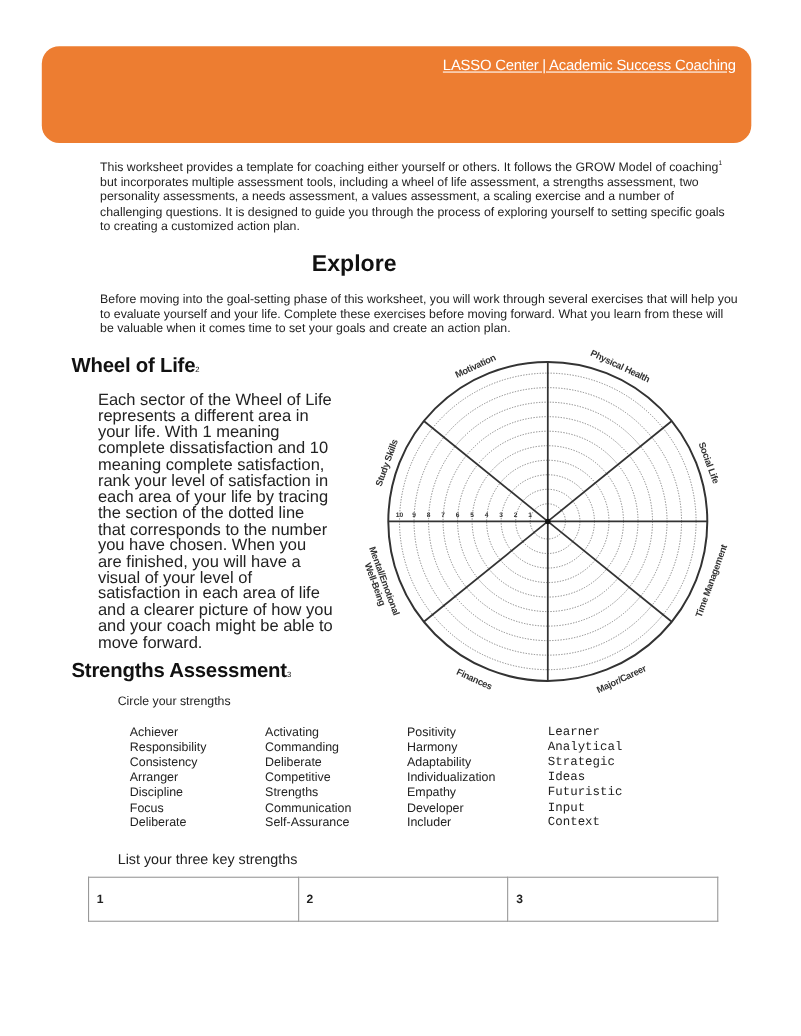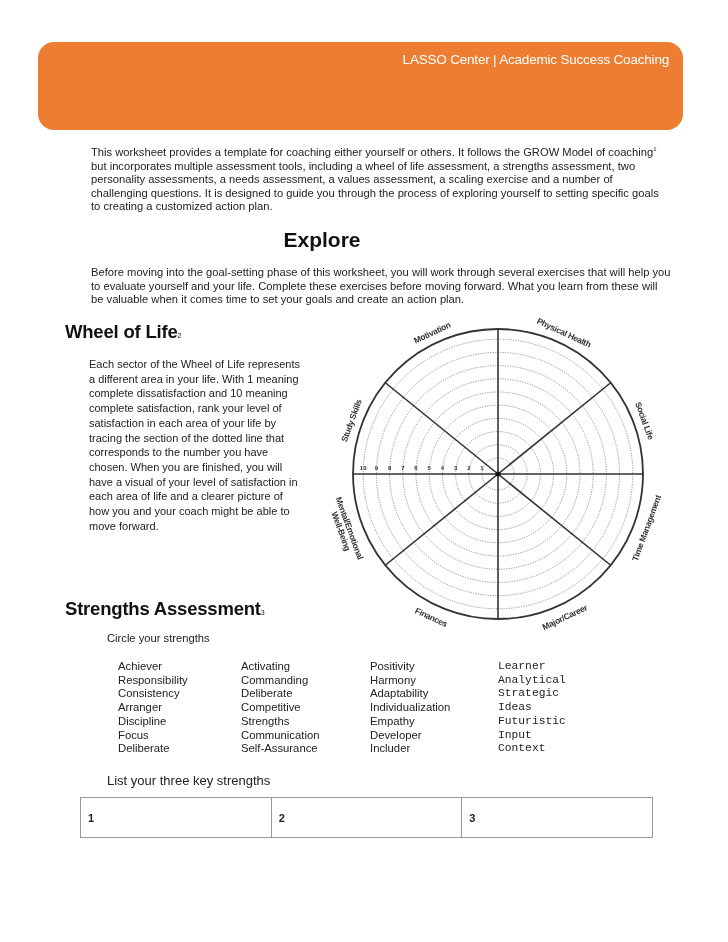--- a/index.html
+++ b/index.html
@@ -1,34 +1,34 @@
 <!DOCTYPE html>
 <html><head>
 <meta charset="utf-8">
 <style>
   html, body { margin: 0; padding: 0; background: #ffffff; }
   body { width: 728px; height: 942px; position: relative; overflow: hidden;
          font-family: "Liberation Sans", sans-serif; color: #222; }
   .banner { position: absolute; left: 38px; top: 42px; width: 645px; height: 88px;
             background: #ED7D31; border-radius: 16px; }
   .banner-org { position: absolute; right: 14px; top: 10px; color: #fff;
-                font-size: 13.5px; letter-spacing: -0.2px; }
+                font-size: 13.5px; letter-spacing: -0.2px; text-decoration: underline; }
   .banner-title { position: absolute; left: 15px; top: 56px; color: #fff;
                   font-size: 23px; letter-spacing: -0.8px; }
   .intro { position: absolute; left: 91px; top: 146px; width: 580px;
            font-size: 11.2px; line-height: 13.6px; color: #222; }
   .intro sup, .h2 sup { font-size: 6px; vertical-align: super; line-height: 0; }
   .h-explore { position: absolute; left: 0; width: 644px; top: 228px; text-align: center;
                font-size: 21px; font-weight: bold; color: #111; }
   .explore-text { position: absolute; left: 91px; top: 266px; width: 580px;
                   font-size: 11.2px; line-height: 13.6px; }
   .h2 { position: absolute; font-size: 18.5px; font-weight: bold; color: #111; letter-spacing: -0.2px; }
   .h2 .fn { font-size: 7px; font-weight: normal; vertical-align: 0; }
   .wheel-text { position: absolute; left: 89px; top: 357px; width: 215px;
-                font-size: 11px; line-height: 14.7px; }
+                font-size: 15px; line-height: 14.7px; }
   .wheel { position: absolute; left: 326px; top: 312px; }
   .circle-label { position: absolute; left: 107px; top: 632px; font-size: 11.2px; }
   .strengths { position: absolute; left: 118px; top: 660px; font-size: 11.3px; line-height: 13.7px; }
   .col { position: absolute; top: 0; white-space: nowrap; }
   .list-label { position: absolute; left: 107px; top: 773px; font-size: 13px; }
   .key-table { position: absolute; left: 80px; top: 797px; width: 573px; height: 41px;
                border-collapse: collapse; }
   .key-table td { border: 1px solid #999; padding: 0 0 0 7px; font-size: 11px;
                   font-weight: bold; vertical-align: middle; width: 33.3%; }
 </style>

